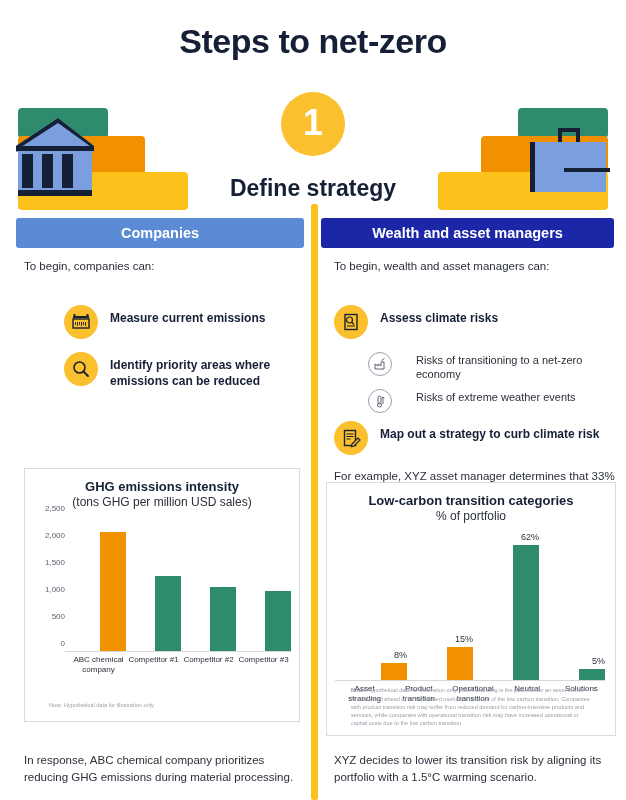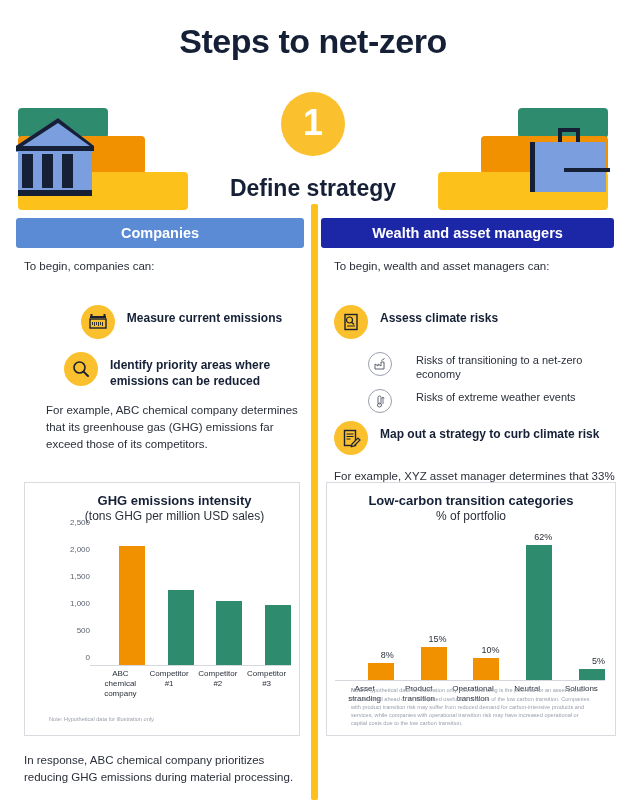--- a/index.html
+++ b/index.html
@@ -79,41 +79,41 @@
 
   .lead-text { font-size: 11.5px; color: #2a2f3a; line-height: 1.45; margin-bottom: 30px; }
 
   .bullet { display: flex; align-items: flex-start; margin-bottom: 13px; }
   .bullet-icon {
     width: 34px; height: 34px; border-radius: 50%;
     background: #fbc02d; flex: 0 0 34px;
     display: flex; align-items: center; justify-content: center;
     margin-right: 12px;
   }
-  .bullet-left-pad { margin-left: 40px; justify-content: center; }
+  .bullet-left-pad { margin-left: 40px; }
   .bullet-text { font-size: 12px; font-weight: bold; color: #152036; line-height: 1.32; padding-top: 6px; }
 
   .subitem { display: flex; align-items: flex-start; margin: 0 0 8px 34px; gap: 14px; }
   .subitem-icon {
     width: 24px; height: 24px; border-radius: 50%;
     border: 1px solid #9aa0ab; flex: 0 0 24px;
     display: flex; align-items: center; justify-content: center;
     margin-right: 10px;
   }
   .subitem-text { font-size: 11px; color: #2a2f3a; line-height: 1.3; padding-top: 1px; }
 
   .example-text {
     font-size: 11.5px; color: #2a2f3a; line-height: 1.45;
     margin-top: 10px;
   }
   .example-left-pad { padding-left: 22px; }
 
   
   .chart-panel { position: absolute; background: #fff; border: 1px solid #d8dbe0; }
-  .chart-left  { left: 24px;  top: 482px; width: 276px; height: 254px; padding-left: 25px; }
+  .chart-left  { left: 24px;  top: 468px; width: 276px; height: 254px; }
   .chart-right { left: 326px; top: 482px; width: 290px; height: 254px; }
 
   .chart-title {
     text-align: center; font-size: 13px; font-weight: bold;
     color: #152036; margin-top: 10px;
   }
   .chart-sub { text-align: center; font-size: 12px; color: #2a2f3a; margin-top: 1px; }
 
   .plot { position: relative; margin-top: 8px; }
   .plot-left  { height: 135px; margin: 8px 8px 0 46px; }
@@ -242,21 +242,20 @@
       <div class="bullet bullet-left-pad">
         <div class="bullet-icon">
           <svg width="20" height="20" viewBox="0 0 20 20">
             <circle cx="8.5" cy="8.5" r="5.5" fill="none" stroke="#1b2132" stroke-width="1.6"></circle>
             <line x1="12.6" y1="12.6" x2="17" y2="17" stroke="#1b2132" stroke-width="2" stroke-linecap="round"></line>
           </svg>
         </div>
         <div class="bullet-text">Identify priority areas where emissions can be reduced</div>
       </div>
 
-      <div class="example-text example-left-pad">For example, ABC chemical company determines that its greenhouse gas (GHG) emissions far exceed those of its competitors.</div>
     </div>
 
     <div class="col col-right">
       <div class="lead-text">To begin, wealth and asset managers can:</div>
 
       <div class="bullet">
         <div class="bullet-icon">
           <svg width="20" height="20" viewBox="0 0 20 20">
             <rect x="4" y="2.5" width="12" height="15" fill="none" stroke="#1b2132" stroke-width="1.4"></rect>
             <circle cx="8.5" cy="8" r="3" fill="none" stroke="#1b2132" stroke-width="1.2"></circle>
@@ -350,24 +349,20 @@
       <div class="bars">
         <div class="barcell">
           <div class="bar-value">8%</div>
           <div class="bar orange" style="height: 11.4286%; background: rgb(242, 145, 0);"></div>
         </div>
         <div class="barcell">
           <div class="bar-value">15%</div>
           <div class="bar orange" style="height: 21.4286%; background: rgb(242, 145, 0);"></div>
         </div>
         <div class="barcell">
-          <div class="bar-value">10%</div>
-          <div class="bar orange" style="height: 14.2857%; background: rgb(242, 145, 0);"></div>
-        </div>
-        <div class="barcell">
           <div class="bar-value">62%</div>
           <div class="bar green" style="height: 88.5714%; background: rgb(46, 139, 110);"></div>
         </div>
         <div class="barcell">
           <div class="bar-value">5%</div>
           <div class="bar green" style="height: 7.14286%; background: rgb(46, 139, 110);"></div>
         </div>
       </div>
       <div class="baseline"></div>
     </div>
@@ -378,14 +373,15 @@
       <div class="xlabel">Operational transition</div>
       <div class="xlabel">Neutral</div>
       <div class="xlabel">Solutions</div>
     </div>
 
 
     <div class="note right-note"><b>Note:</b><span> Hypothetical data for illustration only. Asset stranding is the potential for an asset to lose its value well ahead of its anticipated useful life because of the low carbon transition. Companies with product transition risk may suffer from reduced demand for carbon-intensive products and services, while companies with operational transition risk may have increased operational or capital costs due to the low carbon transition.</span></div>
   </div>
 
   <div class="footer-left">In response, ABC chemical company prioritizes reducing GHG emissions during material processing.</div>
+  <div class="footer-right">XYZ decides to lower its transition risk by aligning its portfolio with a 1.5°C warming scenario.</div>
 
 </div>
 
 </body></html>

